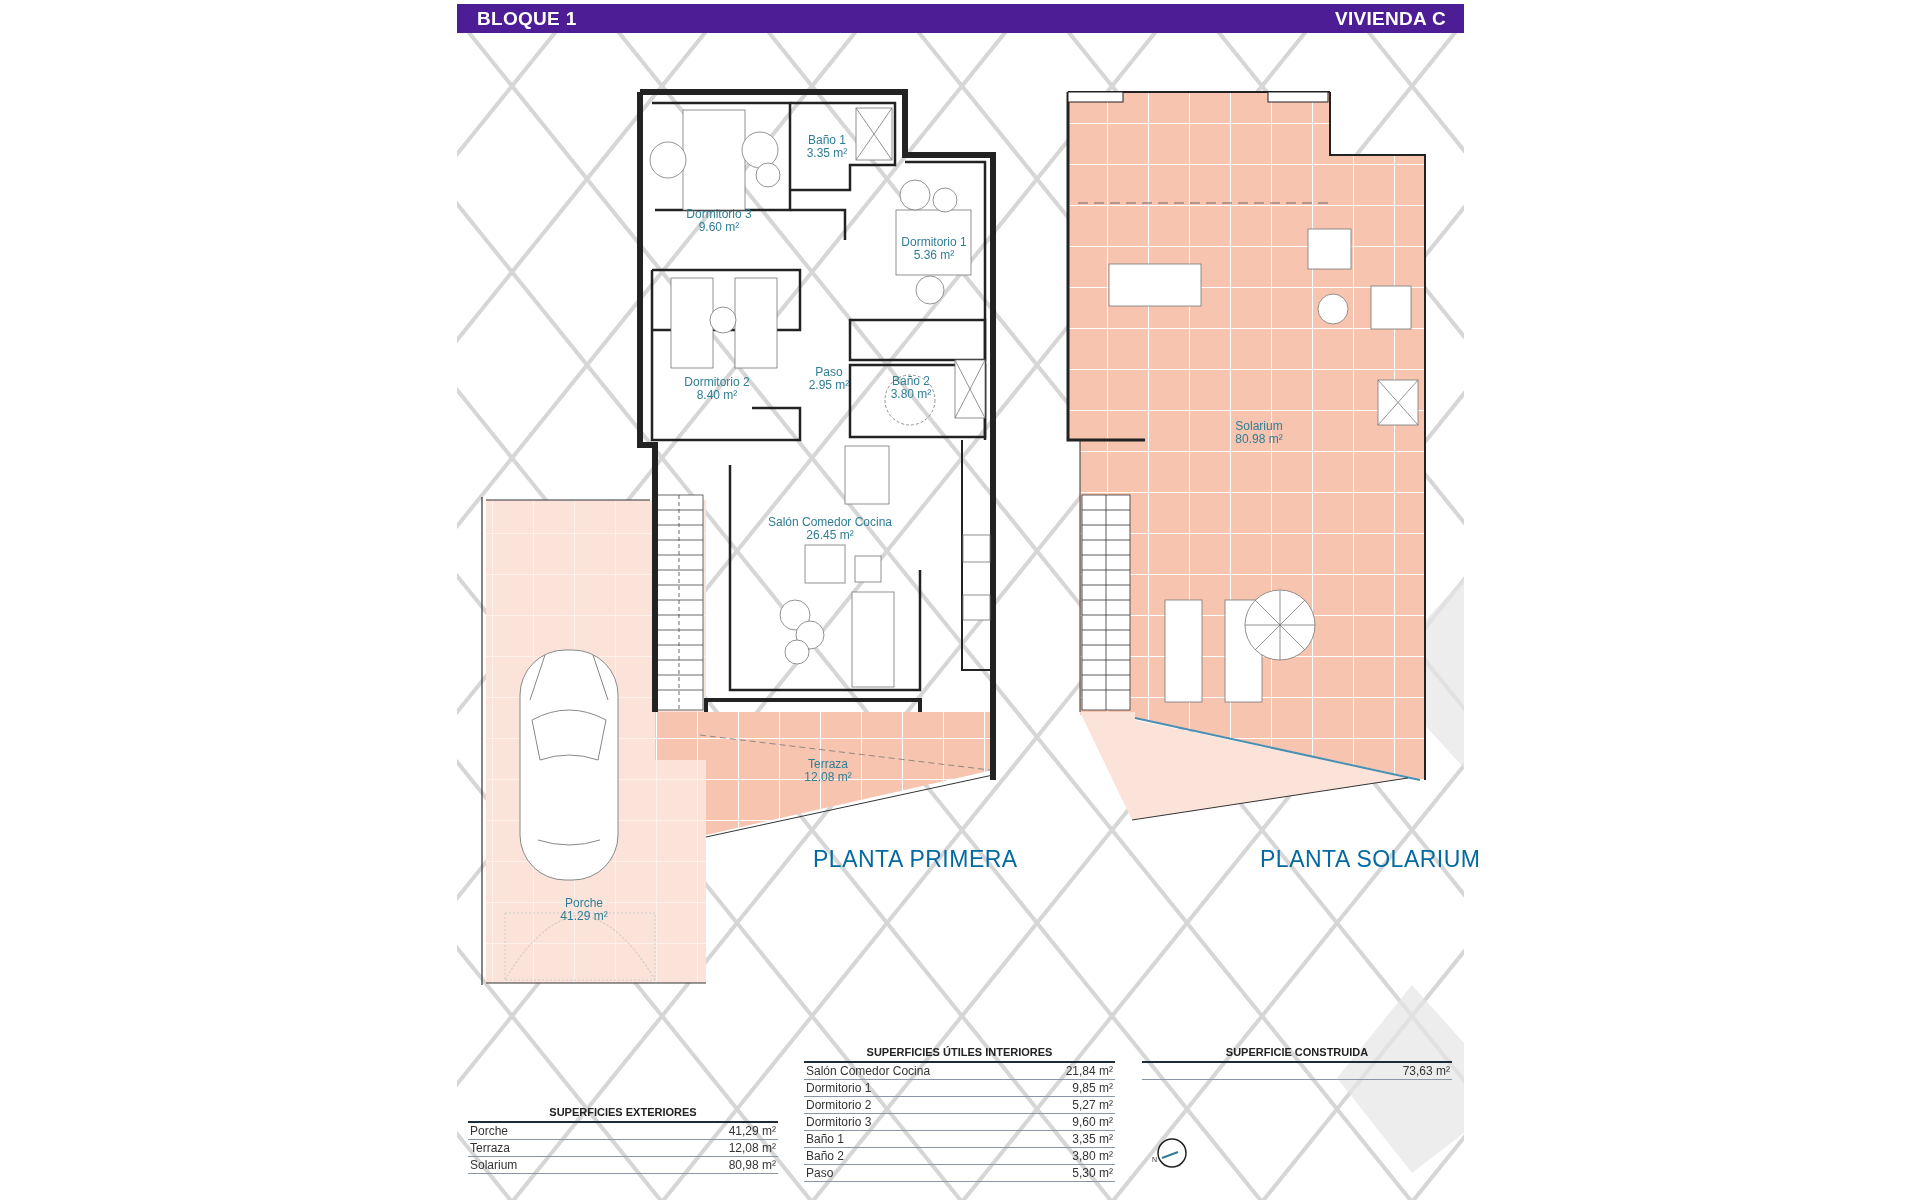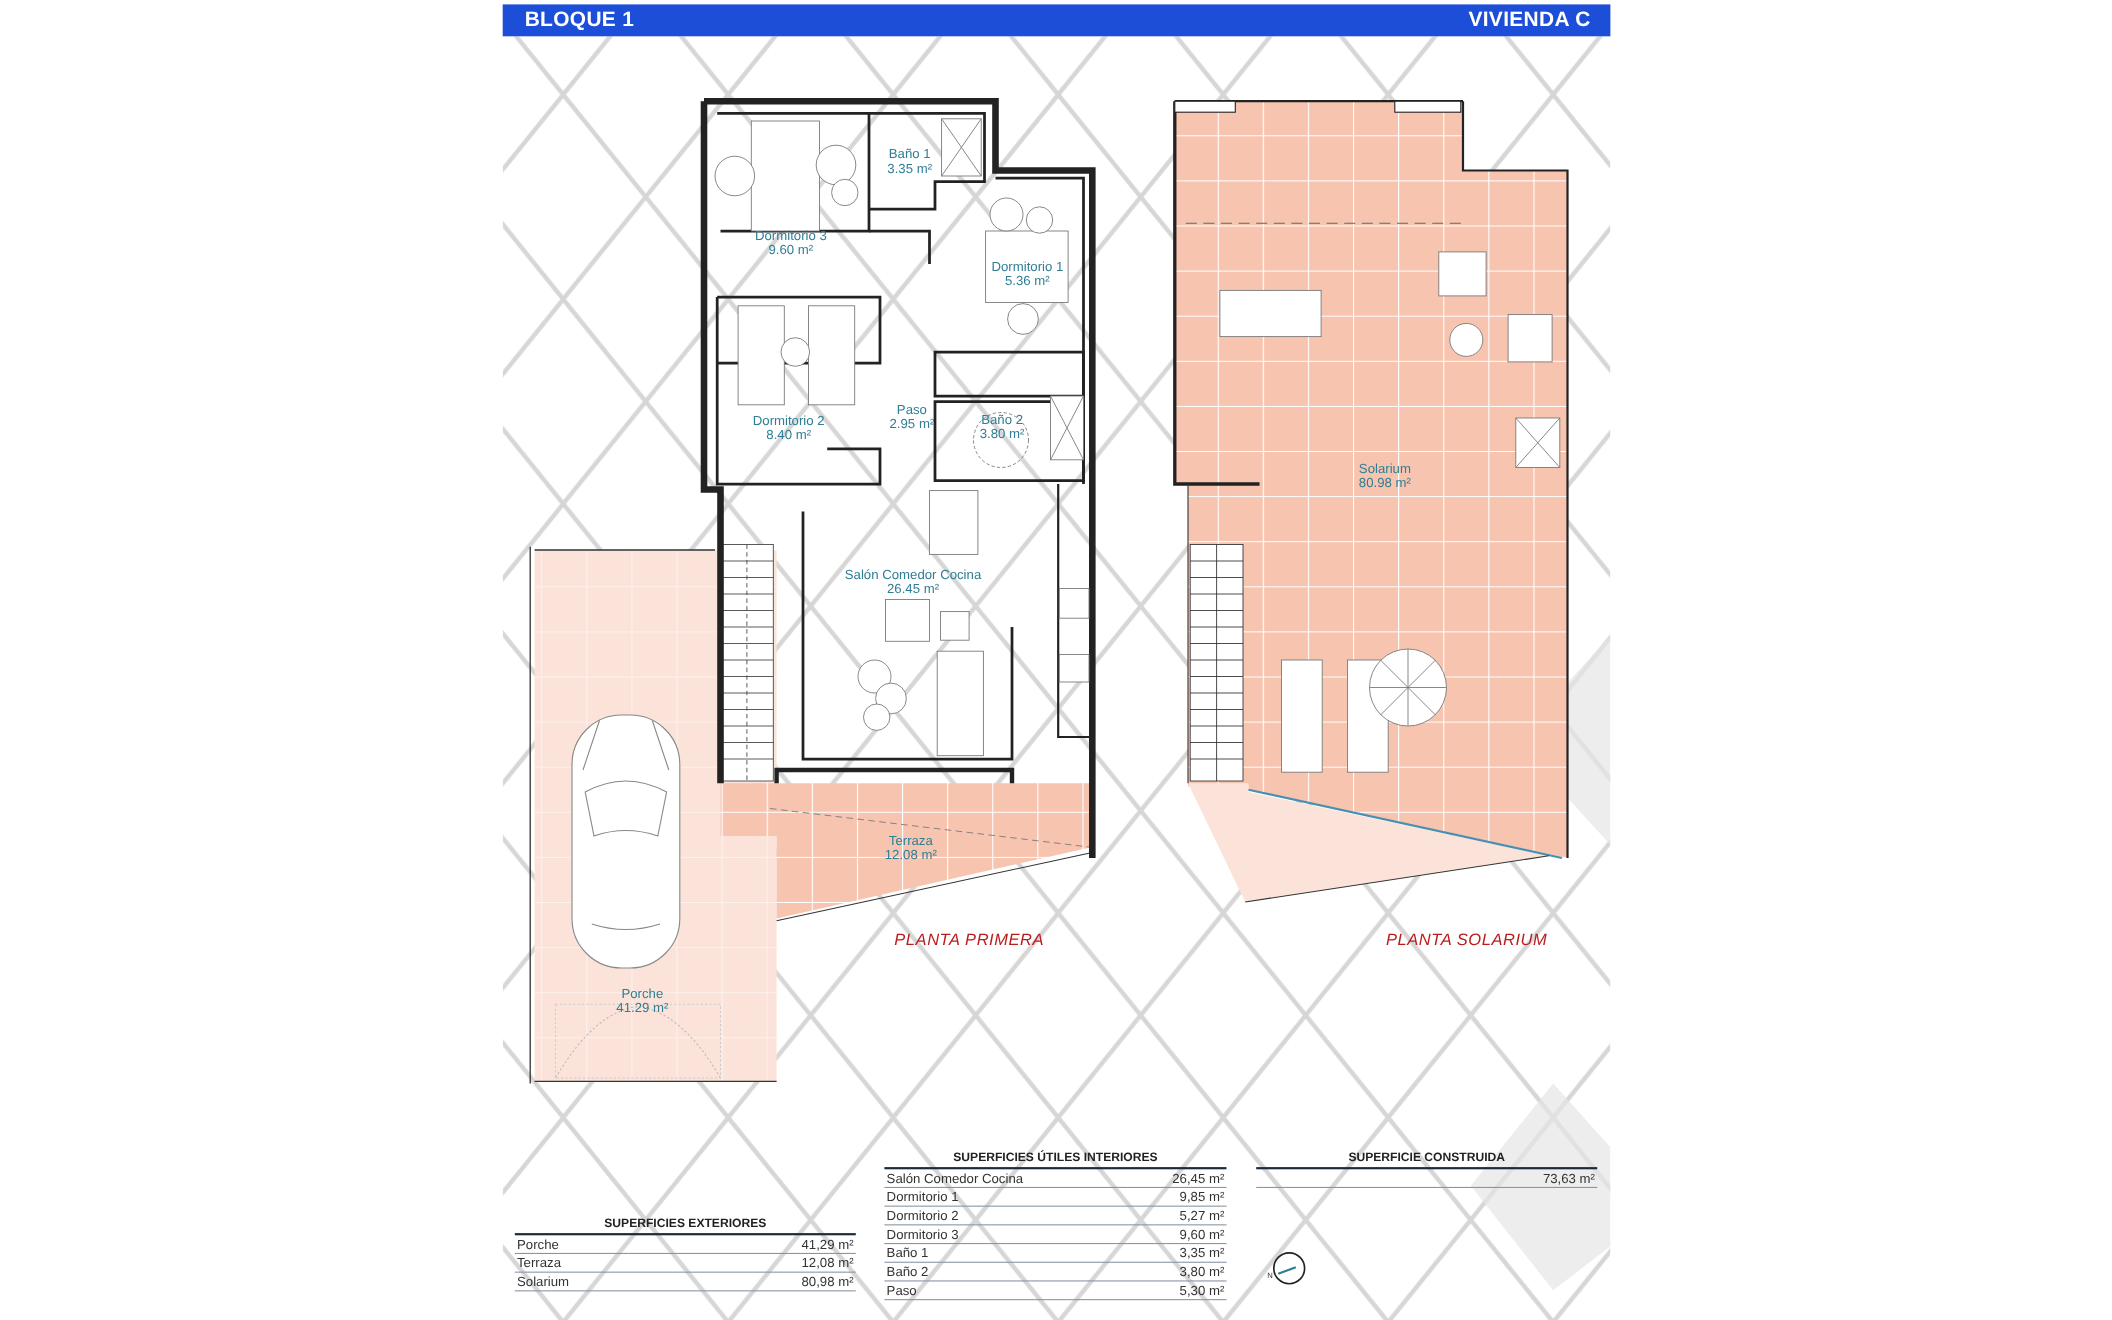--- a/index.html
+++ b/index.html
@@ -5,34 +5,33 @@
   html, body { margin: 0; padding: 0; }
   body {
     width: 1920px; height: 1200px; position: relative; overflow: hidden;
     background: #ffffff;
     font-family: "Liberation Sans", sans-serif;
   }
   .page { position: absolute; left: 0; top: 0; width: 1920px; height: 1200px; }
   .bg-pattern { position: absolute; left: 457px; top: 33px; width: 1007px; height: 1167px; }
   .header-bar {
     position: absolute; left: 457px; top: 4px; width: 1007px; height: 29px;
-    background: #1d4ed8; color: #ffffff; font-weight: bold;
+    background: #4c1d95; color: #ffffff; font-weight: bold;
     font-family: "Liberation Sans", sans-serif; font-size: 19px;
     display: flex; align-items: center; justify-content: space-between;
     padding: 0 18px 0 20px; box-sizing: border-box; letter-spacing: 0.3px;
   }
   .plan-svg { position: absolute; left: 0; top: 0; width: 1920px; height: 1200px; }
   .room-label {
     position: absolute; color: #2f7e95; font-size: 12px; line-height: 13px;
     text-align: center; transform: translateX(-50%); white-space: nowrap;
   }
   .plan-title {
-    position: absolute; color: #b91c1c; font-size: 15px; letter-spacing: 0.5px;
+    position: absolute; color: #0369a1; font-size: 23px; letter-spacing: 0.5px;
     white-space: nowrap;
-    font-style: italic;
   }
   .table { position: absolute; font-size: 12px; color: #333; }
   .table .t-title {
     text-align: center; font-weight: bold; font-size: 11px; color: #222;
     padding-bottom: 2px; border-bottom: 2px solid #1c2b3a; height: 14px; line-height: 14px;
   }
   .table .row {
     display: flex; justify-content: space-between; height: 16px; line-height: 16px;
     border-bottom: 1px solid #8a96a3; padding: 0 2px;
   }
@@ -251,21 +250,21 @@
     <div class="row">
       <span>Solarium</span>
       <span>80,98 m²</span>
     </div>
   </div>
 
   <div class="table" style="left:804px;top:1045px;width:311px;">
     <div class="t-title">SUPERFICIES ÚTILES INTERIORES</div>
     <div class="row">
       <span>Salón Comedor Cocina</span>
-      <span>26,45 m²</span>
+      <span>21,84 m²</span>
     </div>
     <div class="row">
       <span>Dormitorio 1</span>
       <span>9,85 m²</span>
     </div>
     <div class="row">
       <span>Dormitorio 2</span>
       <span>5,27 m²</span>
     </div>
     <div class="row">

